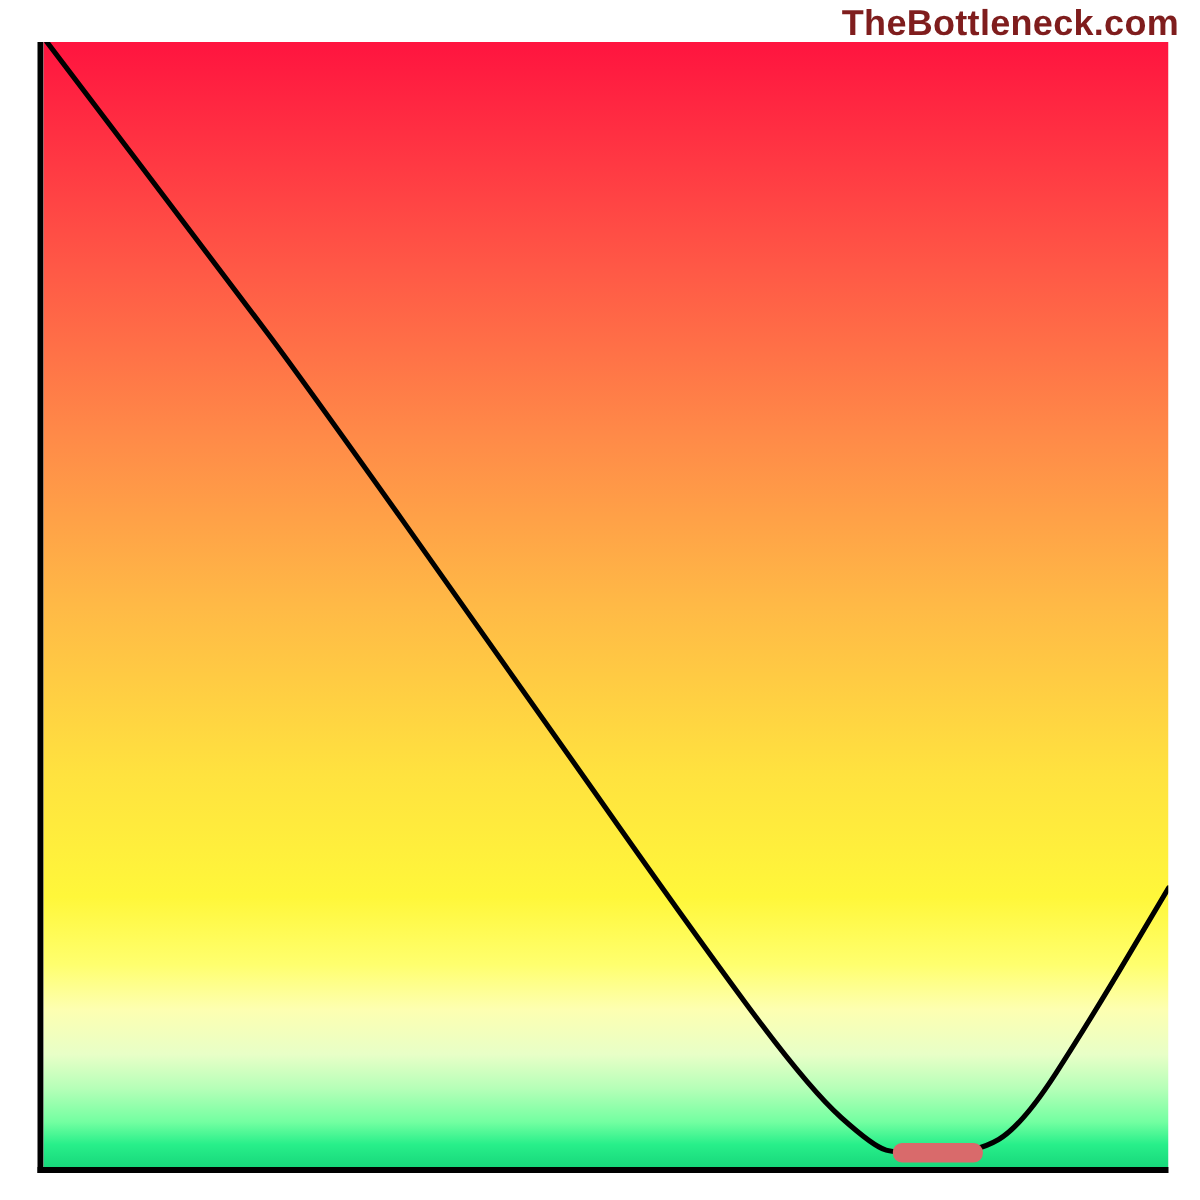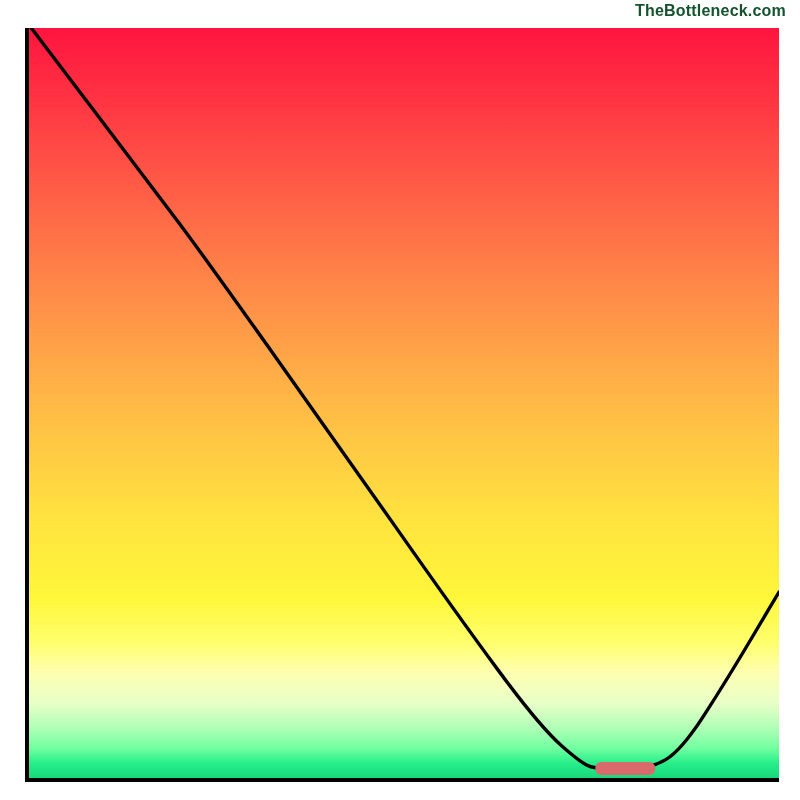--- a/index.html
+++ b/index.html
@@ -12,23 +12,23 @@
   }
   .wrap {
     position: relative;
     width: 800px;
     height: 800px;
   }
   .attribution {
     position: absolute;
     top: 2px;
     right: 14px;
-    font-size: 16px;
+    font-size: 24px;
     font-weight: 600;
-    color: #14532d;
+    color: #7f1d1d;
     letter-spacing: 0.2px;
     margin-left: 24px;
   }
   .plot {
     position: absolute;
     left: 25px;
     top: 28px;
     width: 750px;
     height: 750px;
     border: 4px solid #000000;

